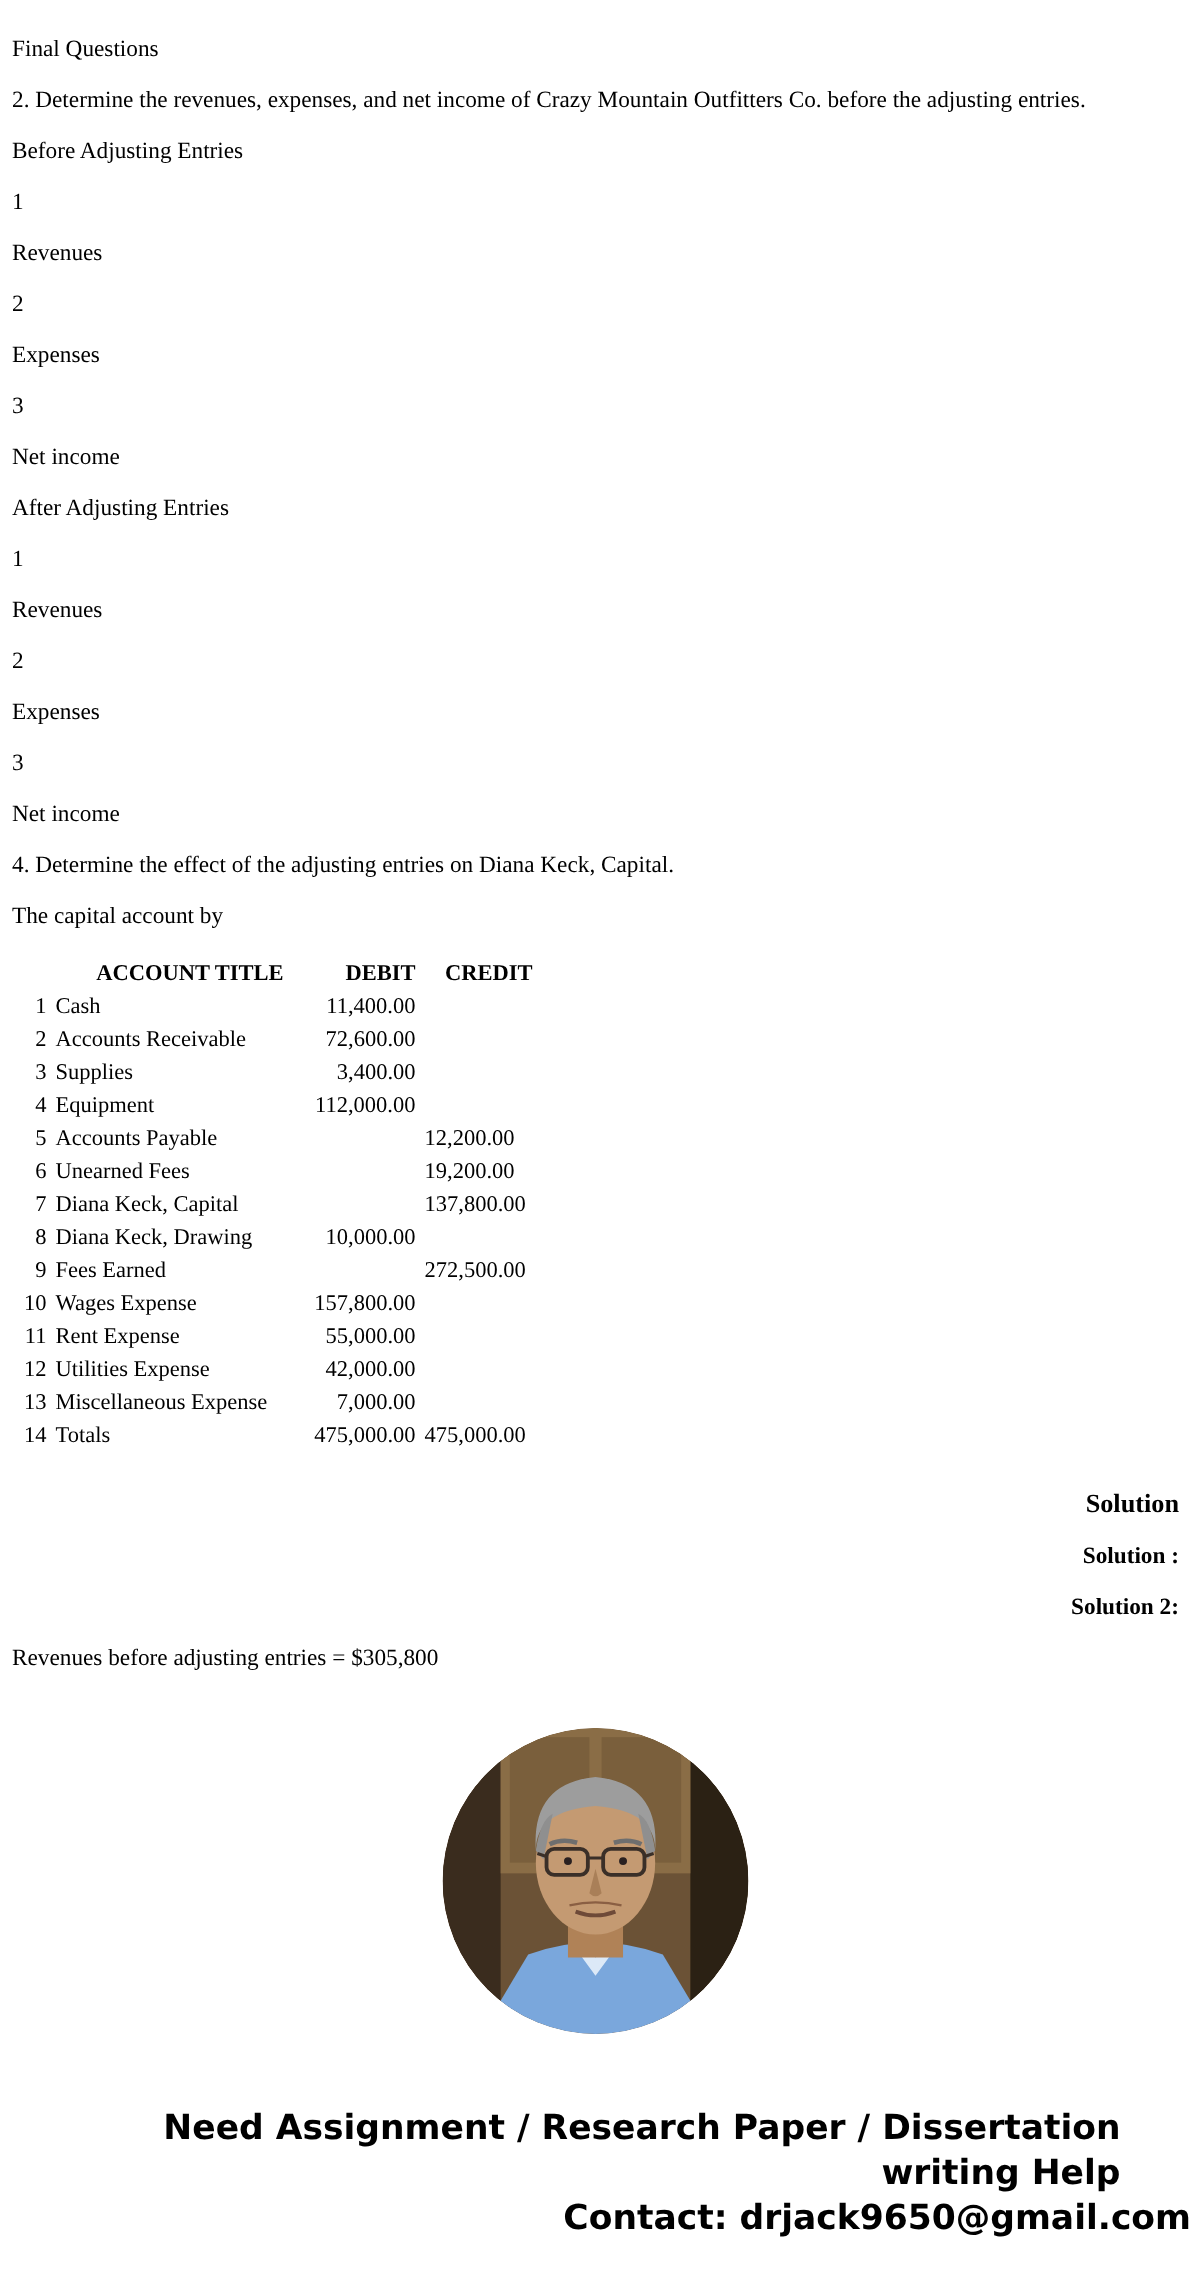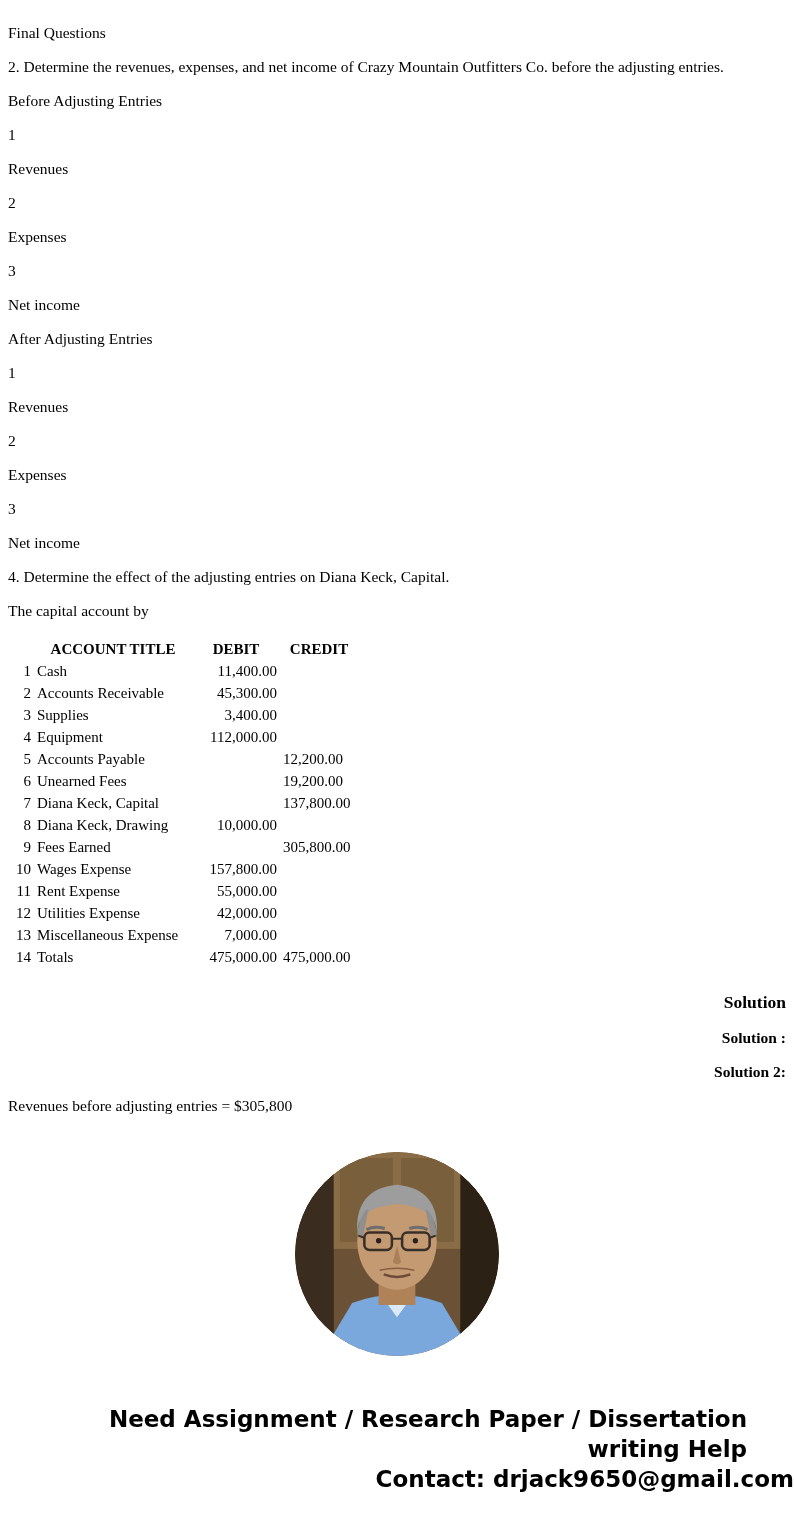--- a/index.html
+++ b/index.html
@@ -34,21 +34,21 @@
     font-size: 15px;
   }
   table.tb td, table.tb th {
     padding: 0 3px;
     line-height: 22px;
     white-space: nowrap;
     font-weight: normal;
   }
   table.tb thead th {
     font-weight: bold;
-    text-align: center;
+    text-align: right;
     margin-top: 32px;
   }
   .c-num    { width: 20px;  text-align: right; }
   .c-title  { width: 152px; text-align: left;  }
   .c-debit  { width: 82px;  text-align: right; }
   .c-credit { width: 72px;  }
   h2.solution-h {
     font-size: 17.5px;
     line-height: 21px;
     margin: 24px 0 16px 0;
@@ -120,21 +120,21 @@
     <tbody>
         <tr>
           <td class="c-num">1</td>
           <td class="c-title">Cash</td>
           <td class="c-debit">11,400.00</td>
           <td class="c-credit"></td>
         </tr>
         <tr>
           <td class="c-num">2</td>
           <td class="c-title">Accounts Receivable</td>
-          <td class="c-debit">45,300.00</td>
+          <td class="c-debit">72,600.00</td>
           <td class="c-credit"></td>
         </tr>
         <tr>
           <td class="c-num">3</td>
           <td class="c-title">Supplies</td>
           <td class="c-debit">3,400.00</td>
           <td class="c-credit"></td>
         </tr>
         <tr>
           <td class="c-num">4</td>
@@ -163,21 +163,21 @@
         <tr>
           <td class="c-num">8</td>
           <td class="c-title">Diana Keck, Drawing</td>
           <td class="c-debit">10,000.00</td>
           <td class="c-credit"></td>
         </tr>
         <tr>
           <td class="c-num">9</td>
           <td class="c-title">Fees Earned</td>
           <td class="c-debit"></td>
-          <td class="c-credit">305,800.00</td>
+          <td class="c-credit">272,500.00</td>
         </tr>
         <tr>
           <td class="c-num">10</td>
           <td class="c-title">Wages Expense</td>
           <td class="c-debit">157,800.00</td>
           <td class="c-credit"></td>
         </tr>
         <tr>
           <td class="c-num">11</td>
           <td class="c-title">Rent Expense</td>

